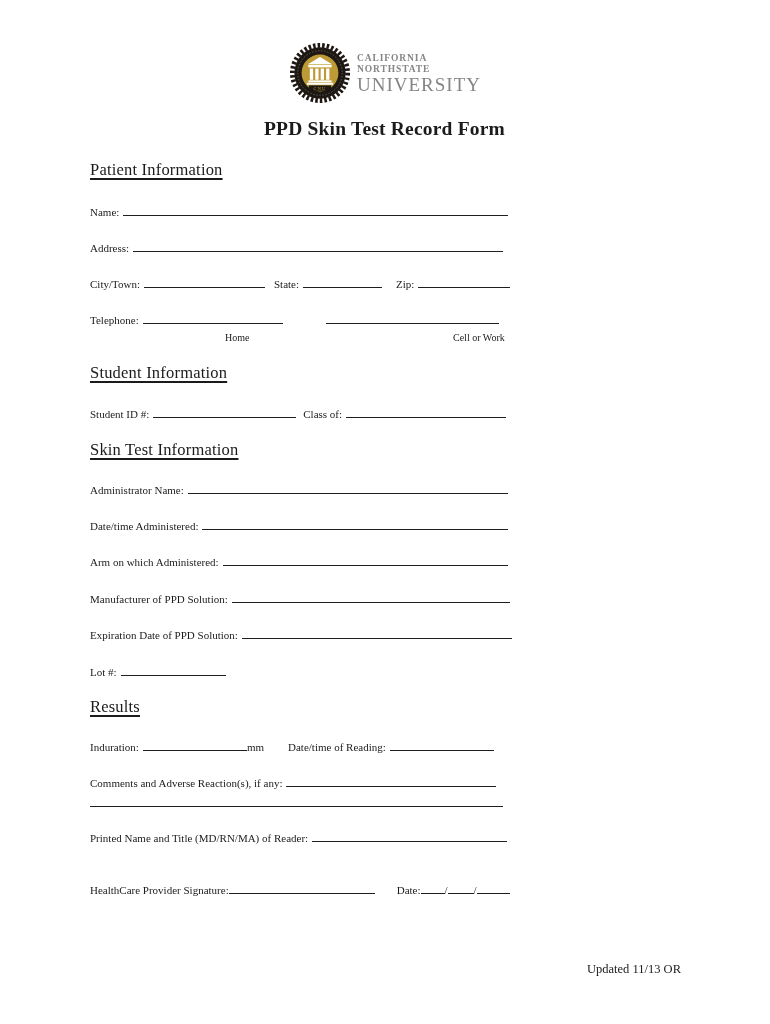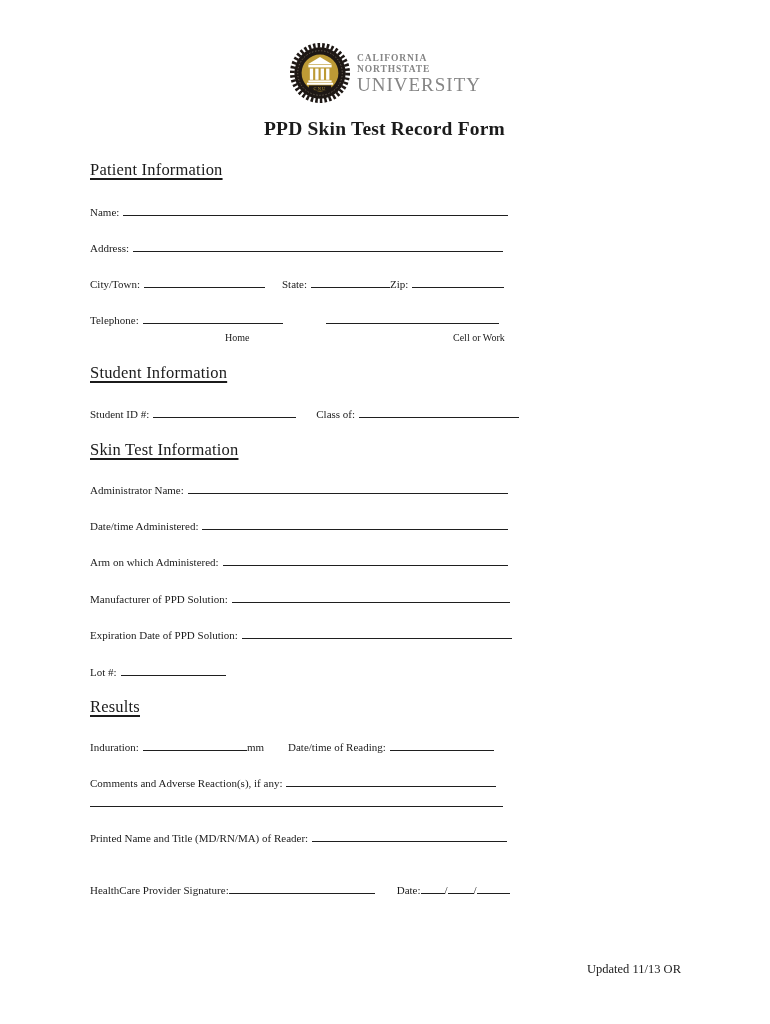--- a/index.html
+++ b/index.html
@@ -125,33 +125,33 @@
 
   <div class="row" style="top:202px">
     <span>Name:</span><span class="blank" style="width:385px"></span>
   </div>
 
   <div class="row" style="top:238px">
     <span>Address:</span><span class="blank" style="width:370px"></span>
   </div>
 
   <div class="row" style="top:274px">
-    <span>City/Town:</span><span class="blank" style="width:121px"></span><span style="margin-left:17px">State:</span><span class="blank" style="width:79px"></span><span style="">Zip:</span><span class="blank" style="width:92px"></span>
+    <span>City/Town:</span><span class="blank" style="width:121px"></span><span style="margin-left:9px">State:</span><span class="blank" style="width:79px"></span><span style="margin-left:14px">Zip:</span><span class="blank" style="width:92px"></span>
   </div>
 
   <div class="row" style="top:310px">
     <span>Telephone:</span><span class="blank" style="width:140px"></span><span class="blank" style="width:173px;margin-left:43px"></span>
   </div>
   <div class="caption" style="top:329px;left:225px">Home</div>
   <div class="caption" style="top:329px;left:453px">Cell or Work</div>
 
   <div class="heading" style="top:363px">Student Information</div>
 
   <div class="row" style="top:404px">
-    <span>Student ID #:</span><span class="blank" style="width:143px"></span><span style="margin-left:20px">Class of:</span><span class="blank" style="width:160px"></span>
+    <span>Student ID #:</span><span class="blank" style="width:143px"></span><span style="margin-left:7px">Class of:</span><span class="blank" style="width:160px"></span>
   </div>
 
   <div class="heading" style="top:440px">Skin Test Information</div>
 
   <div class="row" style="top:480px">
     <span>Administrator Name:</span><span class="blank" style="width:320px"></span>
   </div>
 
   <div class="row" style="top:516px">
     <span>Date/time Administered:</span><span class="blank" style="width:306px"></span>

